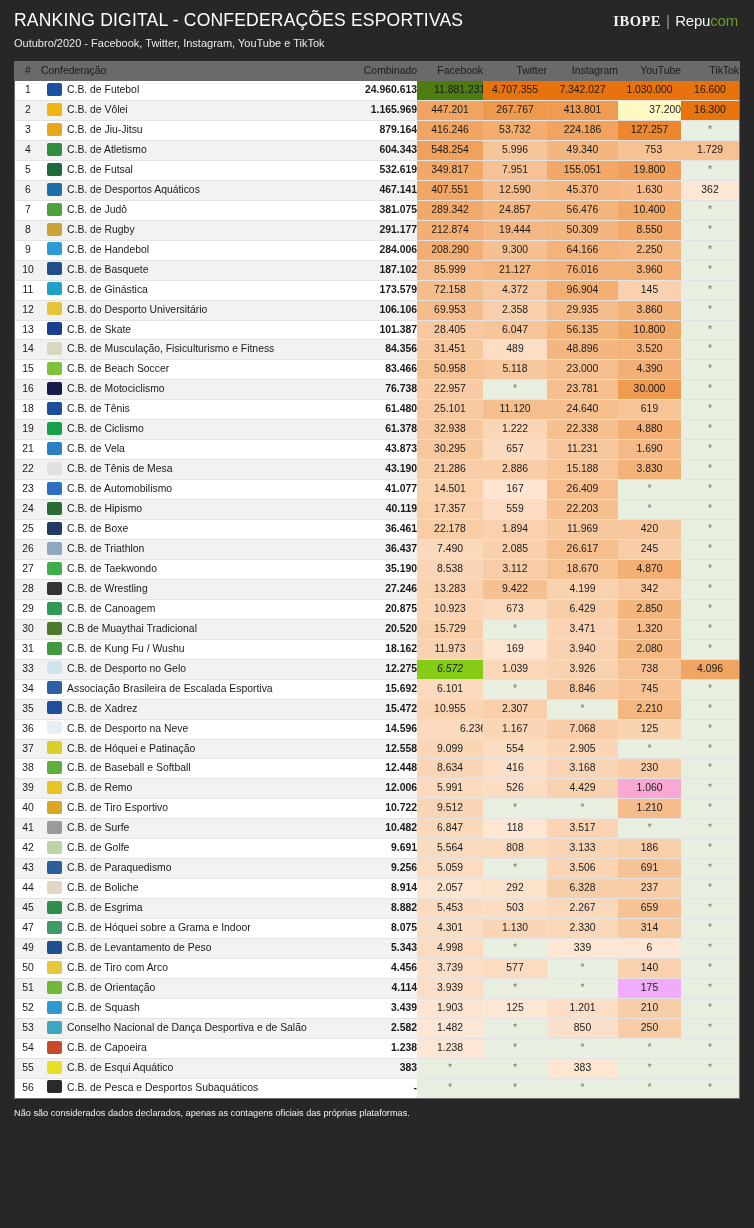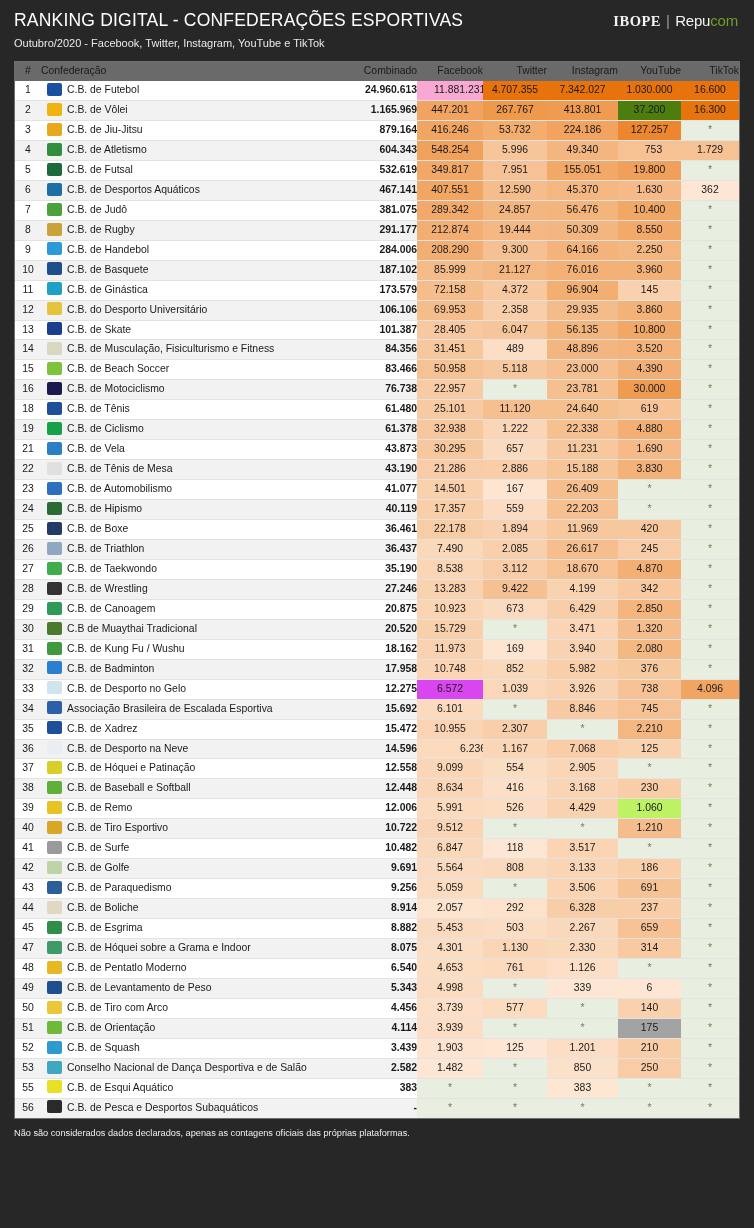--- a/index.html
+++ b/index.html
@@ -163,35 +163,35 @@
           <th class="c-num">YouTube</th>
           <th class="c-num">TikTok</th>
         </tr>
       </thead>
       <tbody id="tbody">
           <tr>
             <td class="c-rank rowbg">1</td>
             <td class="c-logo rowbg"><span class="logo" style="background: rgb(27, 79, 160);"></span></td>
             <td class="c-name rowbg">C.B. de Futebol</td>
             <td class="c-comb rowbg">24.960.613</td>
-            <td class="c-val" style="background: #f9a8d4; padding-left: 17px;">11.881.231</td>
+            <td class="c-val" style="background: #4d7c0f; padding-left: 17px;">11.881.231</td>
             <td class="c-val" style="background: rgb(232, 115, 12);">4.707.355</td>
             <td class="c-val" style="background: rgb(232, 115, 12);">7.342.027</td>
             <td class="c-val" style="background: rgb(232, 115, 12);">1.030.000</td>
             <td class="c-val" style="background: rgb(232, 115, 12);">16.600</td>
           </tr>
           <tr>
             <td class="c-rank rowbg">2</td>
             <td class="c-logo rowbg"><span class="logo" style="background: rgb(240, 180, 17);"></span></td>
             <td class="c-name rowbg">C.B. de Vôlei</td>
             <td class="c-comb rowbg">1.165.969</td>
             <td class="c-val" style="background: rgb(241, 164, 97);">447.201</td>
             <td class="c-val" style="background: rgb(239, 153, 77);">267.767</td>
             <td class="c-val" style="background: rgb(239, 155, 81);">413.801</td>
-            <td class="c-val" style="background: #4d7c0f;">37.200</td>
+            <td class="c-val" style="background: #fef9c3; text-align: right;">37.200</td>
             <td class="c-val" style="background: rgb(232, 116, 13);">16.300</td>
           </tr>
           <tr>
             <td class="c-rank rowbg">3</td>
             <td class="c-logo rowbg"><span class="logo" style="background: rgb(232, 168, 28);"></span></td>
             <td class="c-name rowbg">C.B. de Jiu-Jitsu</td>
             <td class="c-comb rowbg">879.164</td>
             <td class="c-val" style="background: rgb(241, 165, 99);">416.246</td>
             <td class="c-val" style="background: rgb(242, 173, 111);">53.732</td>
             <td class="c-val" style="background: rgb(241, 163, 95);">224.186</td>
@@ -478,36 +478,25 @@
             <td class="c-logo rowbg"><span class="logo" style="background: rgb(63, 154, 63);"></span></td>
             <td class="c-name rowbg">C.B. de Kung Fu / Wushu</td>
             <td class="c-comb rowbg">18.162</td>
             <td class="c-val" style="background: rgb(249, 211, 177);">11.973</td>
             <td class="c-val" style="background: rgb(253, 229, 209);">169</td>
             <td class="c-val" style="background: rgb(249, 211, 177);">3.940</td>
             <td class="c-val" style="background: rgb(244, 184, 131);">2.080</td>
             <td class="c-val" style="background: rgb(233, 239, 224); color: rgb(107, 122, 90);">*</td>
           </tr>
           <tr>
-            <td class="c-rank rowbg">32</td>
-            <td class="c-logo rowbg"><span class="logo" style="background: rgb(43, 127, 208);"></span></td>
-            <td class="c-name rowbg">C.B. de Badminton</td>
-            <td class="c-comb rowbg">17.958</td>
-            <td class="c-val" style="background: rgb(250, 212, 179);">10.748</td>
-            <td class="c-val" style="background: rgb(250, 217, 187);">852</td>
-            <td class="c-val" style="background: rgb(249, 207, 170);">5.982</td>
-            <td class="c-val" style="background: rgb(247, 201, 159);">376</td>
-            <td class="c-val" style="background: rgb(233, 239, 224); color: rgb(107, 122, 90);">*</td>
-          </tr>
-          <tr>
             <td class="c-rank rowbg">33</td>
             <td class="c-logo rowbg"><span class="logo" style="background: rgb(208, 228, 240);"></span></td>
             <td class="c-name rowbg">C.B. de Desporto no Gelo</td>
             <td class="c-comb rowbg">12.275</td>
-            <td class="c-val" style="background: #d946ef;">6.572</td>
+            <td class="c-val" style="background: #84cc16; font-style: italic;">6.572</td>
             <td class="c-val" style="background: rgb(250, 215, 184);">1.039</td>
             <td class="c-val" style="background: rgb(249, 211, 177);">3.926</td>
             <td class="c-val" style="background: rgb(246, 194, 149);">738</td>
             <td class="c-val" style="background: rgb(241, 165, 99);">4.096</td>
           </tr>
           <tr>
             <td class="c-rank rowbg">34</td>
             <td class="c-logo rowbg"><span class="logo" style="background: rgb(43, 95, 168);"></span></td>
             <td class="c-name rowbg">Associação Brasileira de Escalada Esportiva</td>
             <td class="c-comb rowbg">15.692</td>
@@ -562,21 +551,21 @@
             <td class="c-val" style="background: rgb(233, 239, 224); color: rgb(107, 122, 90);">*</td>
           </tr>
           <tr>
             <td class="c-rank rowbg">39</td>
             <td class="c-logo rowbg"><span class="logo" style="background: rgb(232, 195, 36);"></span></td>
             <td class="c-name rowbg">C.B. de Remo</td>
             <td class="c-comb rowbg">12.006</td>
             <td class="c-val" style="background: rgb(251, 218, 190);">5.991</td>
             <td class="c-val" style="background: rgb(251, 221, 195);">526</td>
             <td class="c-val" style="background: rgb(249, 210, 175);">4.429</td>
-            <td class="c-val" style="background: #bef264; margin-top: 24px;">1.060</td>
+            <td class="c-val" style="background: #f9a8d4; margin-top: 24px;">1.060</td>
             <td class="c-val" style="background: rgb(233, 239, 224); color: rgb(107, 122, 90);">*</td>
           </tr>
           <tr>
             <td class="c-rank rowbg">40</td>
             <td class="c-logo rowbg"><span class="logo" style="background: rgb(216, 168, 36);"></span></td>
             <td class="c-name rowbg">C.B. de Tiro Esportivo</td>
             <td class="c-comb rowbg">10.722</td>
             <td class="c-val" style="background: rgb(250, 213, 181);">9.512</td>
             <td class="c-val" style="background: rgb(233, 239, 224); color: rgb(107, 122, 90);">*</td>
             <td class="c-val" style="background: rgb(233, 239, 224); color: rgb(107, 122, 90);">*</td>
@@ -643,31 +632,20 @@
             <td class="c-logo rowbg"><span class="logo" style="background: rgb(63, 154, 106);"></span></td>
             <td class="c-name rowbg">C.B. de Hóquei sobre a Grama e Indoor</td>
             <td class="c-comb rowbg">8.075</td>
             <td class="c-val" style="background: rgb(251, 221, 196);">4.301</td>
             <td class="c-val" style="background: rgb(250, 214, 183);">1.130</td>
             <td class="c-val" style="background: rgb(250, 216, 186);">2.330</td>
             <td class="c-val" style="background: rgb(248, 202, 162);">314</td>
             <td class="c-val" style="background: rgb(233, 239, 224); color: rgb(107, 122, 90);">*</td>
           </tr>
           <tr>
-            <td class="c-rank rowbg">48</td>
-            <td class="c-logo rowbg"><span class="logo" style="background: rgb(232, 184, 36);"></span></td>
-            <td class="c-name rowbg">C.B. de Pentatlo Moderno</td>
-            <td class="c-comb rowbg">6.540</td>
-            <td class="c-val" style="background: rgb(251, 221, 194);">4.653</td>
-            <td class="c-val" style="background: rgb(251, 218, 189);">761</td>
-            <td class="c-val" style="background: rgb(252, 223, 198);">1.126</td>
-            <td class="c-val" style="background: rgb(233, 239, 224); color: rgb(107, 122, 90);">*</td>
-            <td class="c-val" style="background: rgb(233, 239, 224); color: rgb(107, 122, 90);">*</td>
-          </tr>
-          <tr>
             <td class="c-rank rowbg">49</td>
             <td class="c-logo rowbg"><span class="logo" style="background: rgb(31, 79, 143);"></span></td>
             <td class="c-name rowbg">C.B. de Levantamento de Peso</td>
             <td class="c-comb rowbg">5.343</td>
             <td class="c-val" style="background: rgb(251, 220, 193);">4.998</td>
             <td class="c-val" style="background: rgb(233, 239, 224); color: rgb(107, 122, 90);">*</td>
             <td class="c-val" style="background: rgb(253, 231, 212);">339</td>
             <td class="c-val" style="background: rgb(253, 231, 212);">6</td>
             <td class="c-val" style="background: rgb(233, 239, 224); color: rgb(107, 122, 90);">*</td>
           </tr>
@@ -683,21 +661,21 @@
             <td class="c-val" style="background: rgb(233, 239, 224); color: rgb(107, 122, 90);">*</td>
           </tr>
           <tr>
             <td class="c-rank rowbg">51</td>
             <td class="c-logo rowbg"><span class="logo" style="background: rgb(111, 184, 58);"></span></td>
             <td class="c-name rowbg">C.B. de Orientação</td>
             <td class="c-comb rowbg">4.114</td>
             <td class="c-val" style="background: rgb(251, 222, 197);">3.939</td>
             <td class="c-val" style="background: rgb(233, 239, 224); color: rgb(107, 122, 90);">*</td>
             <td class="c-val" style="background: rgb(233, 239, 224); color: rgb(107, 122, 90);">*</td>
-            <td class="c-val" style="background: #a3a3a3;">175</td>
+            <td class="c-val" style="background: #f0abfc;">175</td>
             <td class="c-val" style="background: rgb(233, 239, 224); color: rgb(107, 122, 90);">*</td>
           </tr>
           <tr>
             <td class="c-rank rowbg">52</td>
             <td class="c-logo rowbg"><span class="logo" style="background: rgb(47, 154, 208);"></span></td>
             <td class="c-name rowbg">C.B. de Squash</td>
             <td class="c-comb rowbg">3.439</td>
             <td class="c-val" style="background: rgb(253, 228, 208);">1.903</td>
             <td class="c-val" style="background: rgb(253, 231, 212);">125</td>
             <td class="c-val" style="background: rgb(251, 222, 197);">1.201</td>
@@ -709,20 +687,31 @@
             <td class="c-logo rowbg"><span class="logo" style="background: rgb(63, 168, 192);"></span></td>
             <td class="c-name rowbg">Conselho Nacional de Dança Desportiva e de Salão</td>
             <td class="c-comb rowbg">2.582</td>
             <td class="c-val" style="background: rgb(253, 230, 211);">1.482</td>
             <td class="c-val" style="background: rgb(233, 239, 224); color: rgb(107, 122, 90);">*</td>
             <td class="c-val" style="background: rgb(252, 225, 202);">850</td>
             <td class="c-val" style="background: rgb(248, 204, 166);">250</td>
             <td class="c-val" style="background: rgb(233, 239, 224); color: rgb(107, 122, 90);">*</td>
           </tr>
           <tr>
+            <td class="c-rank rowbg">54</td>
+            <td class="c-logo rowbg"><span class="logo" style="background: rgb(200, 74, 42);"></span></td>
+            <td class="c-name rowbg">C.B. de Capoeira</td>
+            <td class="c-comb rowbg">1.238</td>
+            <td class="c-val" style="background: rgb(253, 231, 212);">1.238</td>
+            <td class="c-val" style="background: rgb(233, 239, 224); color: rgb(107, 122, 90);">*</td>
+            <td class="c-val" style="background: rgb(233, 239, 224); color: rgb(107, 122, 90);">*</td>
+            <td class="c-val" style="background: rgb(233, 239, 224); color: rgb(107, 122, 90);">*</td>
+            <td class="c-val" style="background: rgb(233, 239, 224); color: rgb(107, 122, 90);">*</td>
+          </tr>
+          <tr>
             <td class="c-rank rowbg">55</td>
             <td class="c-logo rowbg"><span class="logo" style="background: rgb(232, 224, 36);"></span></td>
             <td class="c-name rowbg">C.B. de Esqui Aquático</td>
             <td class="c-comb rowbg">383</td>
             <td class="c-val" style="background: rgb(233, 239, 224); color: rgb(107, 122, 90);">*</td>
             <td class="c-val" style="background: rgb(233, 239, 224); color: rgb(107, 122, 90);">*</td>
             <td class="c-val" style="background: rgb(253, 231, 211);">383</td>
             <td class="c-val" style="background: rgb(233, 239, 224); color: rgb(107, 122, 90);">*</td>
             <td class="c-val" style="background: rgb(233, 239, 224); color: rgb(107, 122, 90);">*</td>
           </tr>

